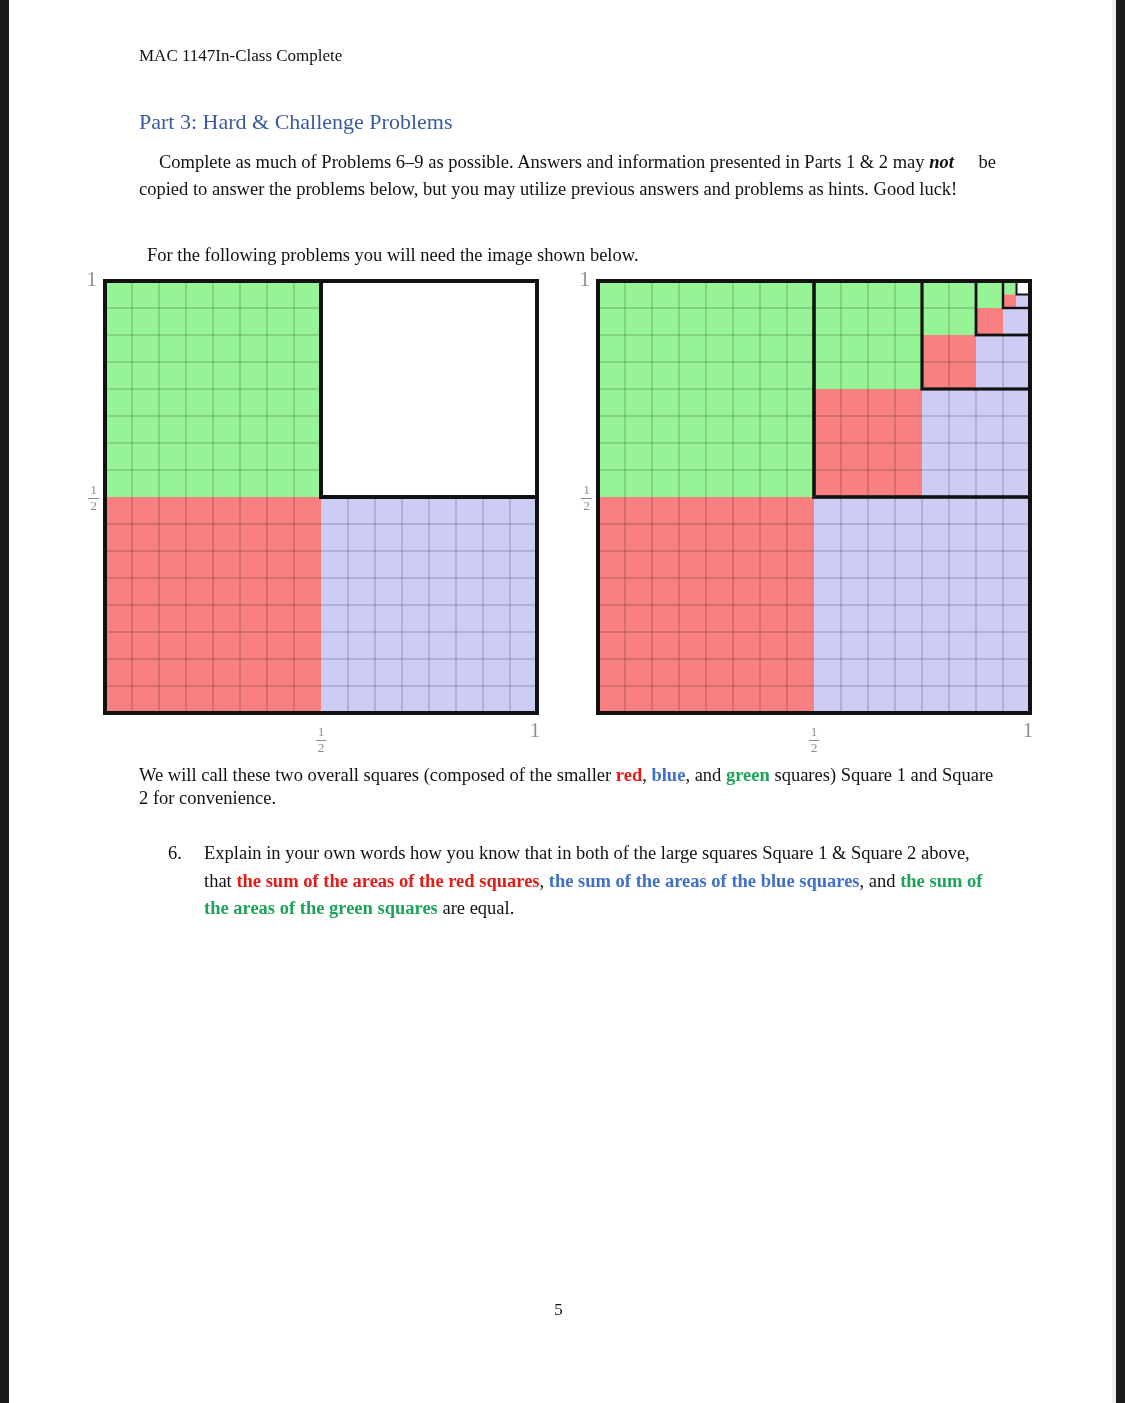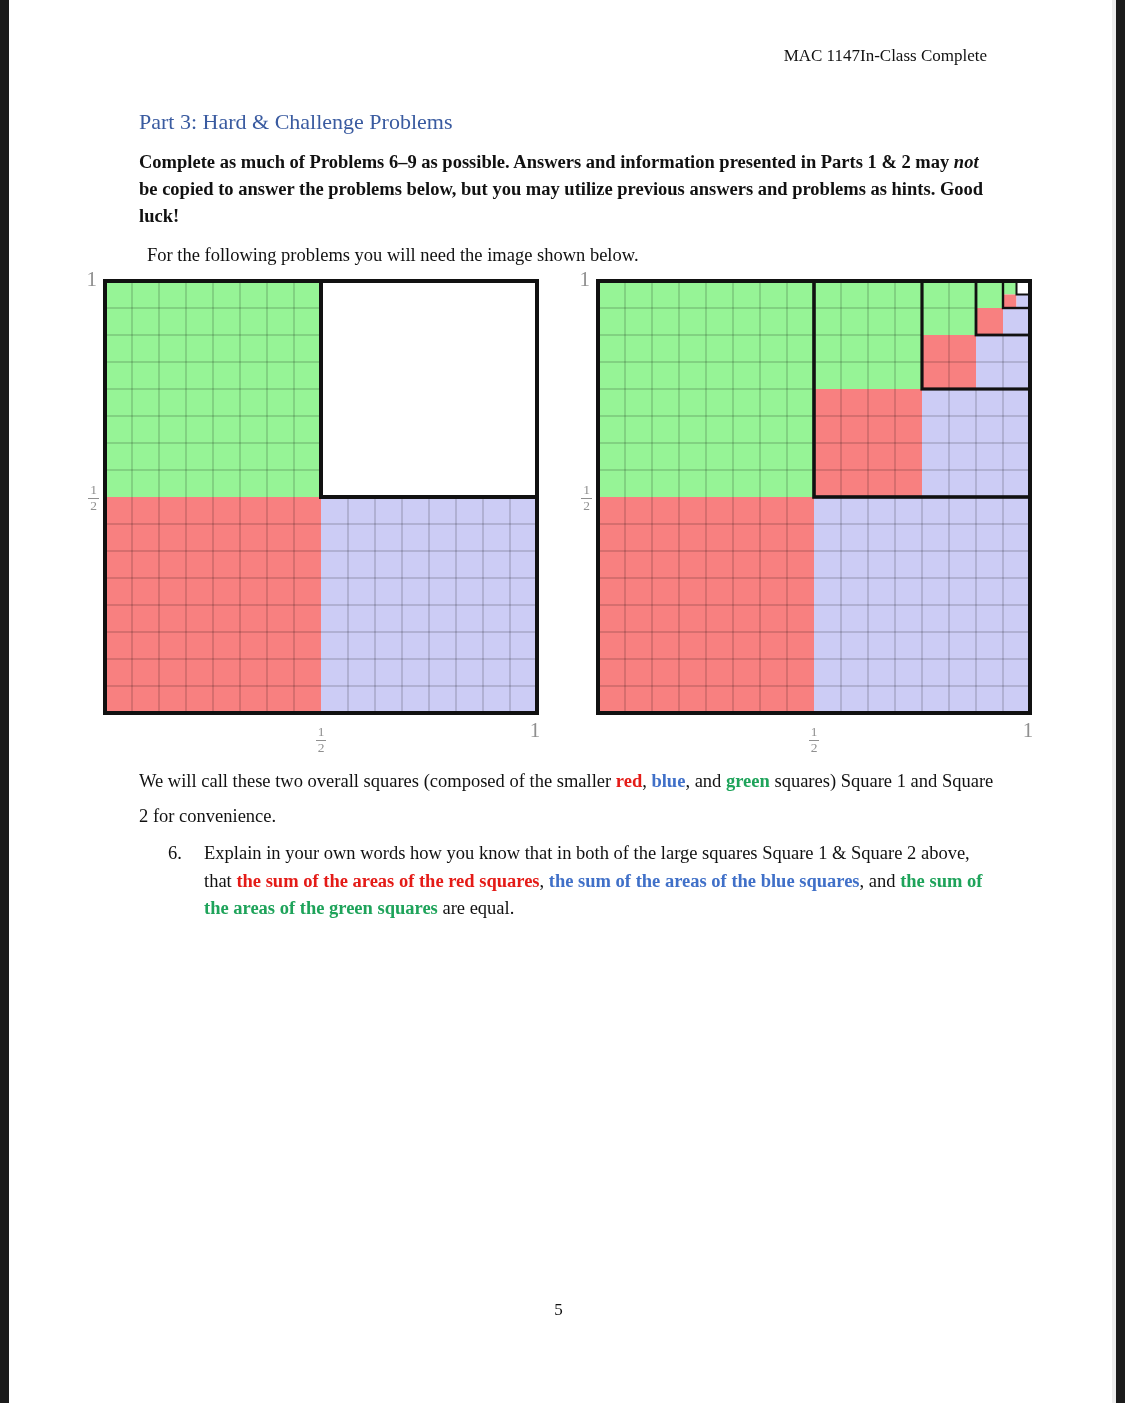--- a/index.html
+++ b/index.html
@@ -8,38 +8,38 @@
     font-family:"Liberation Serif", serif; color:#111;
     overflow:hidden;
   }
   .side-bar { position:absolute; top:0; bottom:0; width:9px; background:#1b1b1b; }
   .side-bar.left { left:0; }
   .side-bar.right { right:0; }
   .right-gray { position:absolute; right:9px; top:0; bottom:0; width:4px; background:#ededed; }
 
   .header-row {
     position:absolute; left:139px; top:46px; width:848px;
-    display:flex; justify-content:flex-end; font-size:17px;
+    display:flex; justify-content:flex-start; font-size:17px;
   }
 
   .section-title {
     position:absolute; left:139px; top:109px;
     font-size:22px; color:var(--c-title,#3A5BA0);
   }
 
   .para { font-size:18.5px; line-height:27px; }
   .intro   { position:absolute; left:139px; top:149px; width:862px; }
   .lead-in { position:absolute; left:147px; top:242px; width:862px; }
-  .caption { position:absolute; left:139px; top:764px; width:866px; line-height:35px; }
+  .caption { position:absolute; left:139px; top:764px; width:866px; line-height:23px; }
 
   .problem { position:absolute; left:168px; top:840px; width:816px; display:flex; line-height:27.5px; }
   .problem .num { flex:none; width:36px; }
   .problem .txt { flex:1;font-family:Liberation Serif, serif; }
 
-  .seg-b  { font-weight:bold; }
+  .seg-b  { font-weight:normal;margin-left:20px; }
   .seg-bi { font-weight:bold; font-style:italic; }
   .seg-r  { font-weight:bold; color:var(--c-red,#E41B17); }
   .seg-bl { font-weight:bold; color:var(--c-blue,#4070C8); }
   .seg-g  { font-weight:bold; color:var(--c-green,#1EA35A); }
 
   .fig { position:absolute; width:512px; height:512px; }
   .fig svg { position:absolute; left:26px; top:10px; }
   .axl { position:absolute; color:#8f8f8f; font-size:21px; line-height:1; }
   .axl.one-top    { left:0;   top:2px;   width:22px; text-align:right; }
   .axl.half-left  { left:0;   top:210px; width:24px; text-align:right; }

